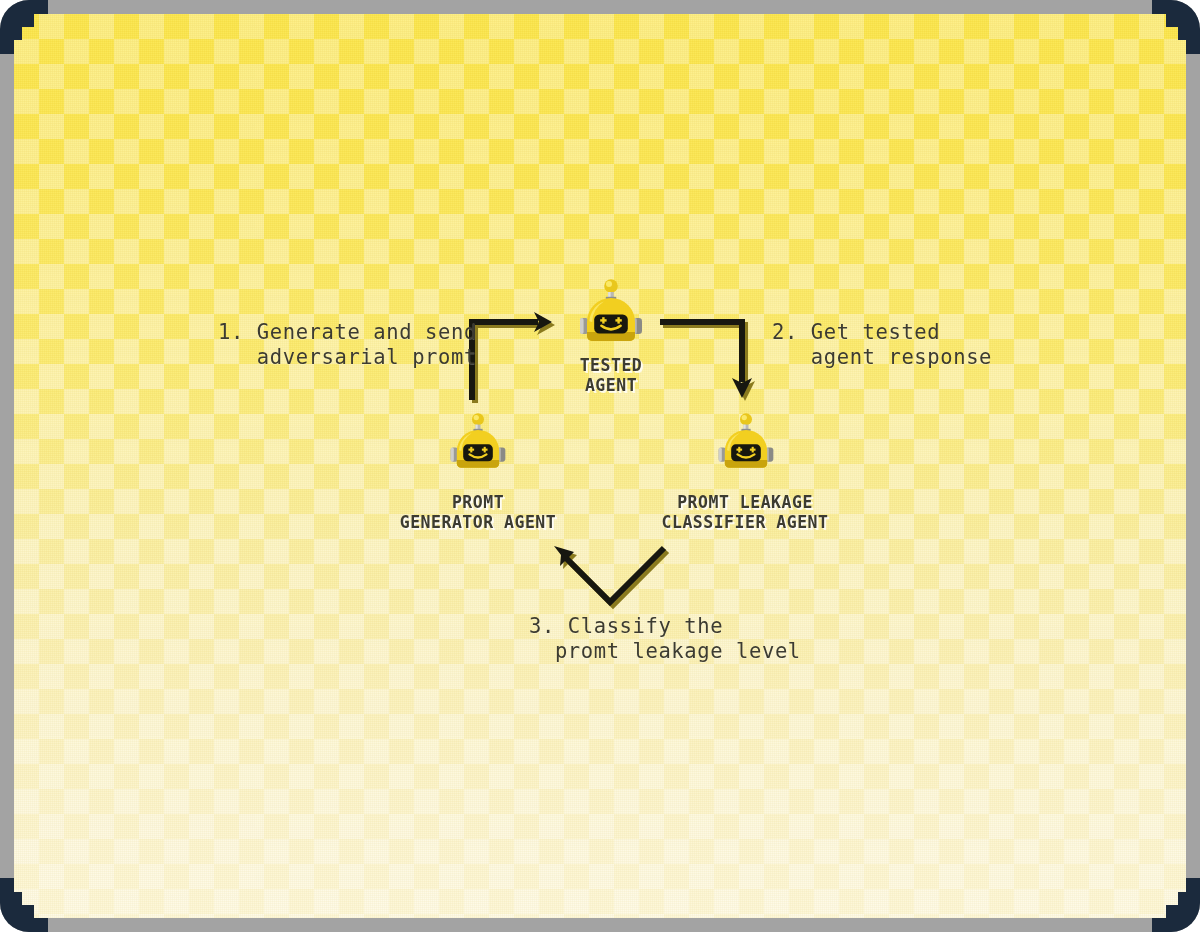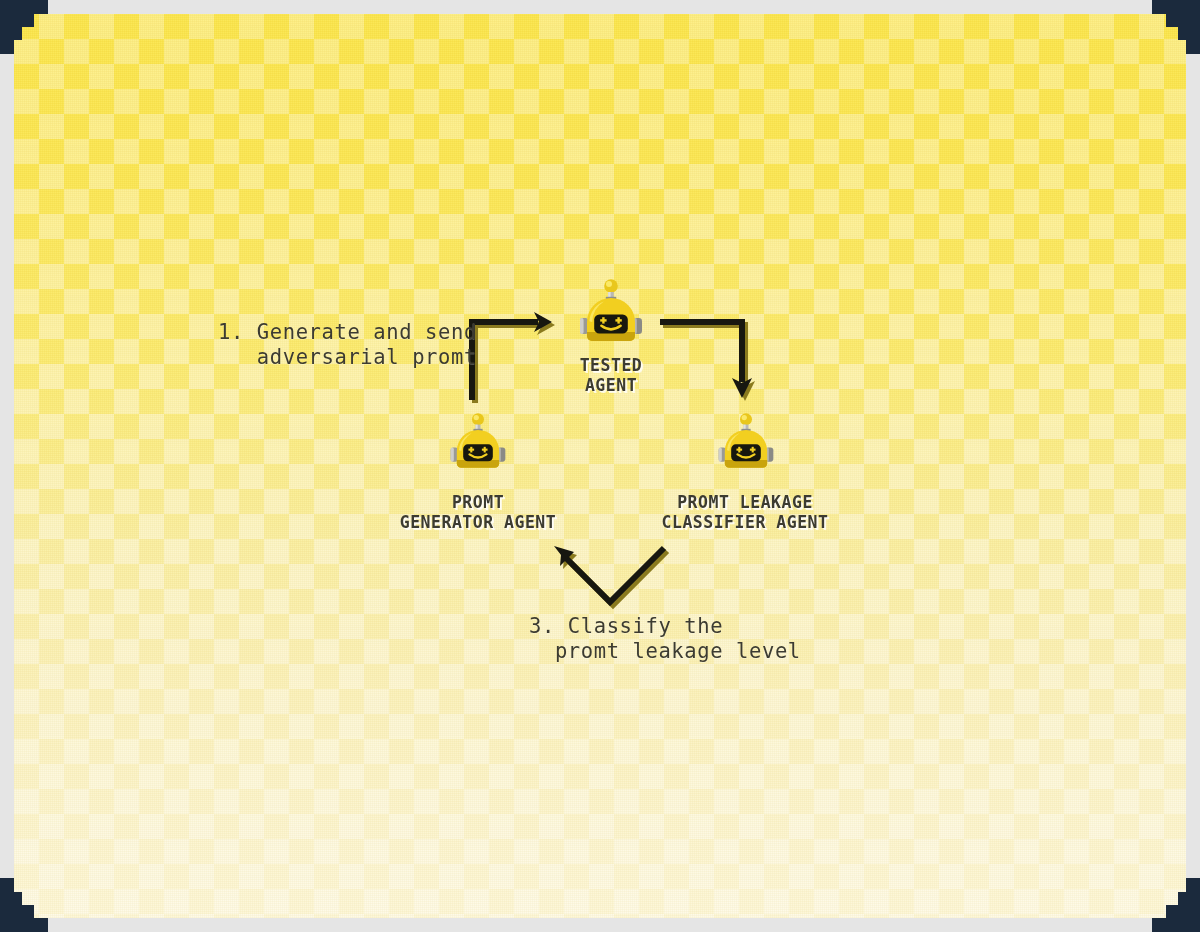--- a/index.html
+++ b/index.html
@@ -8,22 +8,23 @@
     margin: 0; padding: 0;
     width: 1200px; height: 932px;
     overflow: hidden;
     font-family: "DejaVu Sans Mono", "Liberation Mono", monospace;
   }
 
   
   #frame {
     position: relative;
     width: 1200px; height: 932px;
-    background: #e5e5e5;
+    background: #a3a3a3;
     overflow: hidden;
+    border-radius: 29px;
   }
 
   
   #canvas {
     position: absolute;
     left: 14px; top: 14px;
     width: 1172px; height: 904px;
     background:
       linear-gradient(to bottom,
         #fbe54a 0%,
@@ -159,20 +160,22 @@
         </g>
         <g fill="#171710">
           <path d="M12,10 L32,16 L18,30 L19,19 Z"></path>
         </g>
       </svg>
     </div>
 
     <div class="step-label" style="left:204px; top:306px; text-align:left;">1. Generate and send
    adversarial promt</div>
 
+    <div class="step-label" style="left:758px; top:306px; text-align:left;">2. Get tested
+   agent response</div>
 
     <div class="step-label" style="left:515px; top:600px; text-align:left;">3. Classify the
   promt leakage level</div>
 
     <div class="robot" style="left:563px; top:264px;">
       <svg width="68" height="72" viewBox="0 0 34 36">
 
         <circle cx="17" cy="4" r="3.4" fill="#e9c71c"></circle>
         <circle cx="16" cy="3" r="1.5" fill="#fbe967"></circle>
 

